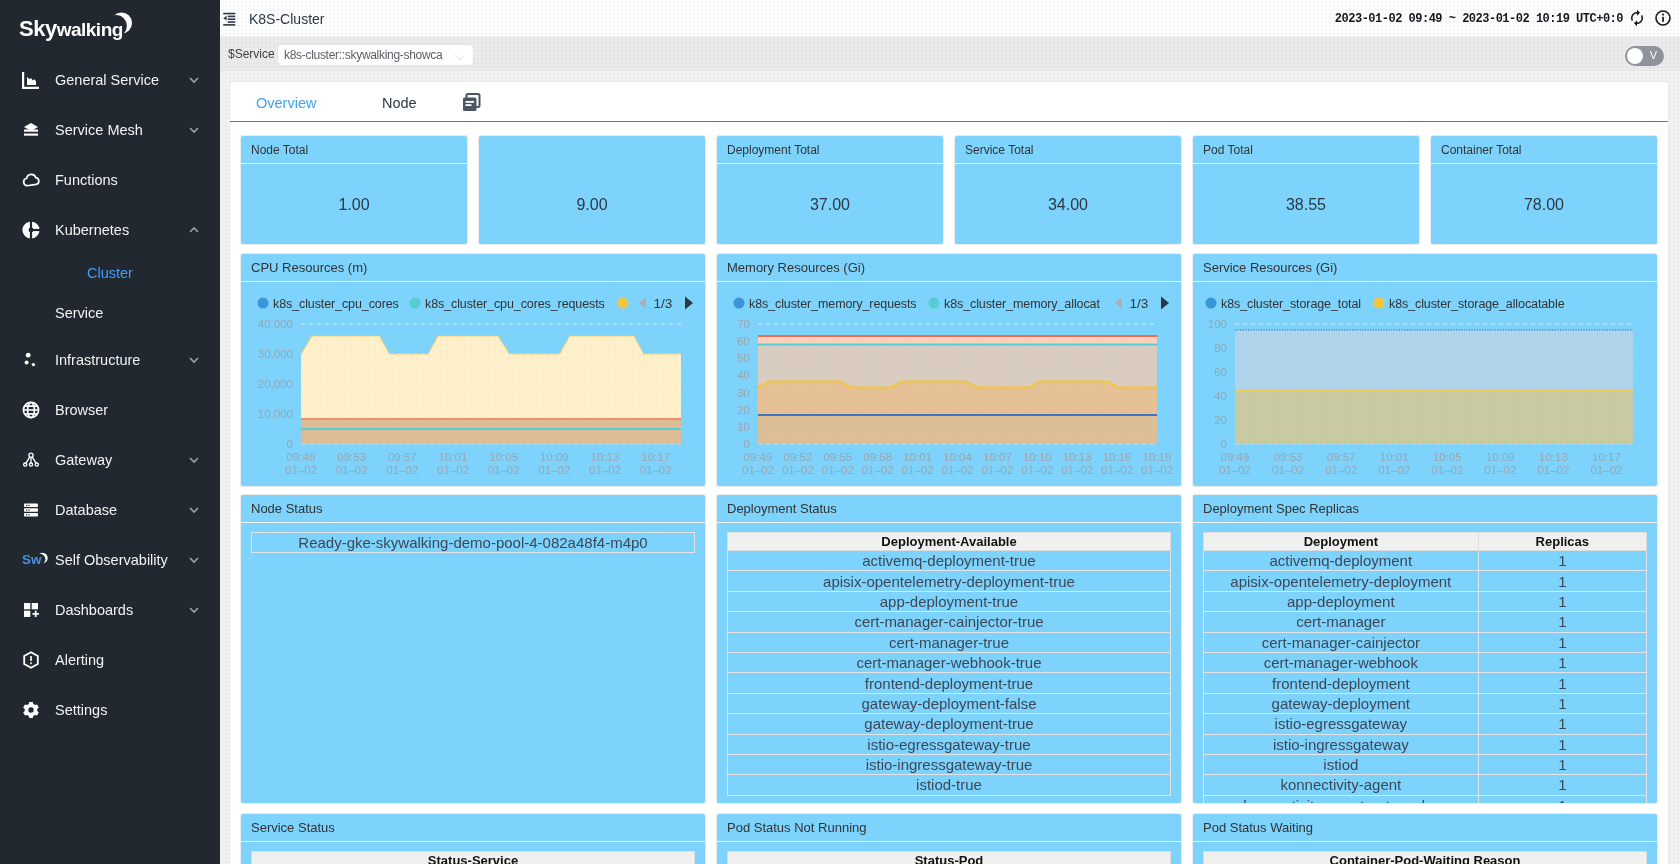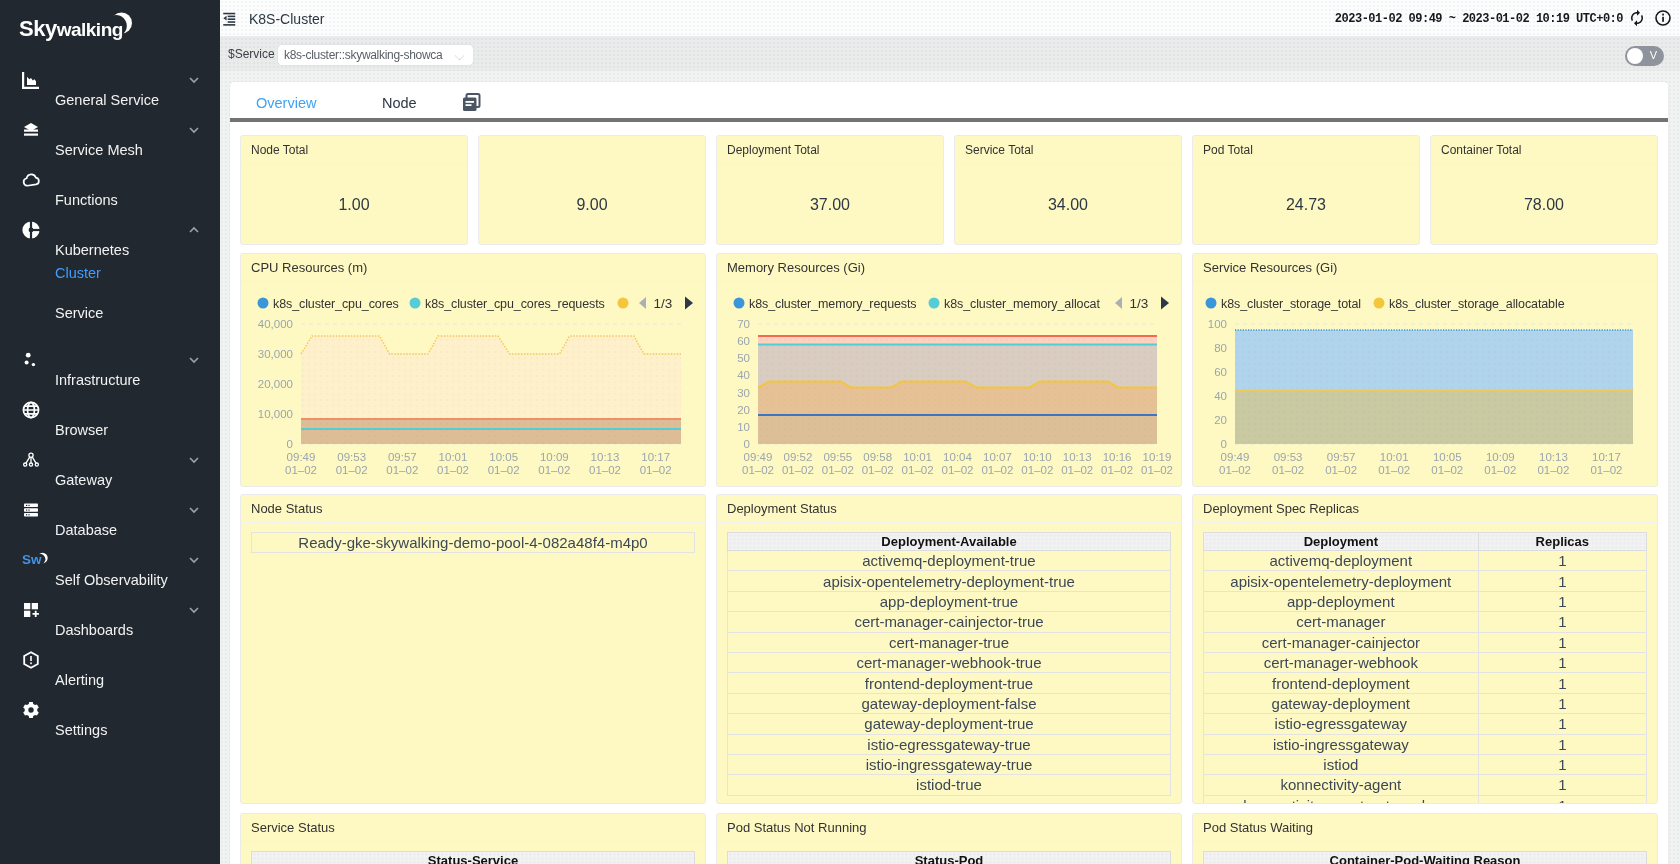--- a/index.html
+++ b/index.html
@@ -7,50 +7,50 @@
 body { background-color:#f0f3f2; background-image:radial-gradient(circle, rgba(125,135,150,0.16) 0.5px, transparent 0.9px); background-size:4px 4px; }
 
 
 #sidebar { position:absolute; left:0; top:0; width:220px; height:864px; background:#212830; z-index:5; }
 #logo { position:absolute; left:19px; top:16px; color:#fff; white-space:nowrap; }
 #logo .a { font-size:22px; font-weight:700; letter-spacing:-0.5px; }
 #logo .b { font-size:19px; font-weight:700; letter-spacing:-0.5px; }
 .menu { position:absolute; top:0px; left:0; width:220px; }
 .mi { position:absolute; left:0; width:220px; height:40px; color:#f2f2f2; font-size:14.5px; }
 .mi .ic { position:absolute; left:22px; top:50%; transform:translateY(-50%); width:18px; height:18px; }
-.mi .tx { position:absolute; left:55px; top:50%; transform:translateY(-50%);margin-top:20px; }
+.mi .tx { position:absolute; left:55px; top:50%; transform:translateY(-50%); }
 .mi .ch { position:absolute; right:20px; top:50%; transform:translateY(-50%); width:12px; height:12px; }
 .sub { position:absolute; left:55px; color:#f2f2f2; font-size:14.5px; }
-.sub.act { color:#409eff; }
+.sub.act { color:#409eff;margin-left:32px; }
 
 
 #main { position:absolute; left:220px; top:0; width:1460px; height:628px; }
 #hdr { position:absolute; left:0; top:0; width:1460px; height:37px; background-color:#fcfdfd; border-bottom:1px solid #ebeef0; }
 #hdr .title { position:absolute; left:29px; top:11px; font-size:14px; color:#2c3845; font-weight:400;}
 #hdr .time { position:absolute; right:57px; top:12px; font-family:"Liberation Mono", monospace; font-size:12px; letter-spacing:-0.5px; color:#15181d; font-weight:700; }
 #svc { position:absolute; left:0; top:37px; width:1460px; height:34px; background-color:#e9eceb; }
 #svc .lbl { position:absolute; left:8px; top:10px; font-size:12px; color:#3a3f45; }
 #svc .sel { position:absolute; left:57px; top:7px; width:197px; height:22px; background:#fff; border:1px solid #e0e3e9; border-radius:5px; font-size:12px; letter-spacing:-0.3px; color:#5a5e66; line-height:20px; padding:0 6px; }
 #svc .sel .arr { position:absolute; right:9px; top:6px; width:9px; height:9px; border-right:1.5px solid #a8abb2; border-bottom:1.5px solid #a8abb2; transform:rotate(45deg) scale(0.8); transform-origin:center; border-radius:1px;}
 .toggle { position:absolute; right:16px; top:8.5px; width:39px; height:20px; background:#8f949c; border-radius:10px; }
 .toggle .knob { position:absolute; left:2px; top:2px; width:16px; height:16px; background:#fff; border-radius:50%; }
 .toggle .v { position:absolute; right:7px; top:3px; color:#fff; font-size:11px; }
 
 
 .dots { background-image:radial-gradient(circle, rgba(125,135,150,0.16) 0.5px, transparent 0.9px); background-size:4px 4px; }
 
 
 #panel { position:absolute; left:10px; top:82px; width:1438px; height:800px; background:#fff; border-radius:4px; box-shadow:0 0 2px rgba(0,0,0,0.08); }
-#tabs { position:absolute; left:0; top:0; width:1438px; height:40px; border-bottom:4px solid #737373; }
+#tabs { position:absolute; left:0; top:0; width:1438px; height:40px; border-bottom:1px solid #737373; }
 #tabs .t1 { position:absolute; left:26px; top:13px; font-size:14.5px; color:#40a2f5; }
 #tabs .t2 { position:absolute; left:152px; top:13px; font-size:14.5px; color:#2c3845; }
 #tabs .ticon { position:absolute; left:232px; top:11px; }
 .rows { position:absolute; left:10px; top:40px; width:1418px; }
 
-.card { background:#fef9c3; border:1px solid #ebebeb; border-radius:3px; position:absolute; overflow:hidden; }
+.card { background:#7dd3fc; border:1px solid #ebebeb; border-radius:3px; position:absolute; overflow:hidden; }
 .ct { height:28px; line-height:28px; padding-left:10px; font-size:13px; color:#333; border-bottom:1px solid #f2f2f2; }
 
 
 .stat .val { position:absolute; left:0; top:28px; width:100%; height:81px; display:flex; align-items:center; justify-content:center; font-size:16px; color:#2c3845; }
 
 .stat .ct { font-size:12px; }
 
 .tbl { position:absolute; left:10px; top:37px; right:10px; border-collapse:collapse; width:calc(100% - 20px); table-layout:fixed; }
 .tbl th { background-color:#f2f2f2; border:1px solid #dcdcdc; font-size:13px; font-weight:700; color:#111; height:18px; padding:0; }
 .tbl td { border:1px solid #e3e3e3; font-size:15px; color:#3c4858; text-align:center; height:20.4px; padding:0; }
@@ -112,21 +112,21 @@
         <div class="card stat" style="left:476px;top:13px;width:228px;height:110px">
           <div class="ct">Deployment Total</div>
           <div class="val">37.00</div>
         </div>
         <div class="card stat" style="left:714px;top:13px;width:228px;height:110px">
           <div class="ct">Service Total</div>
           <div class="val">34.00</div>
         </div>
         <div class="card stat" style="left:952px;top:13px;width:228px;height:110px">
           <div class="ct">Pod Total</div>
-          <div class="val">24.73</div>
+          <div class="val">38.55</div>
         </div>
         <div class="card stat" style="left:1190px;top:13px;width:228px;height:110px">
           <div class="ct">Container Total</div>
           <div class="val">78.00</div>
         </div>
       </div>
     <div class="rows" id="rowcharts">
         <div class="card" style="left:0;top:131px;width:466px;height:234px">
           <div class="ct">CPU Resources (m)</div>
           <svg width="466" height="234" style="position:absolute;left:0;top:0">

